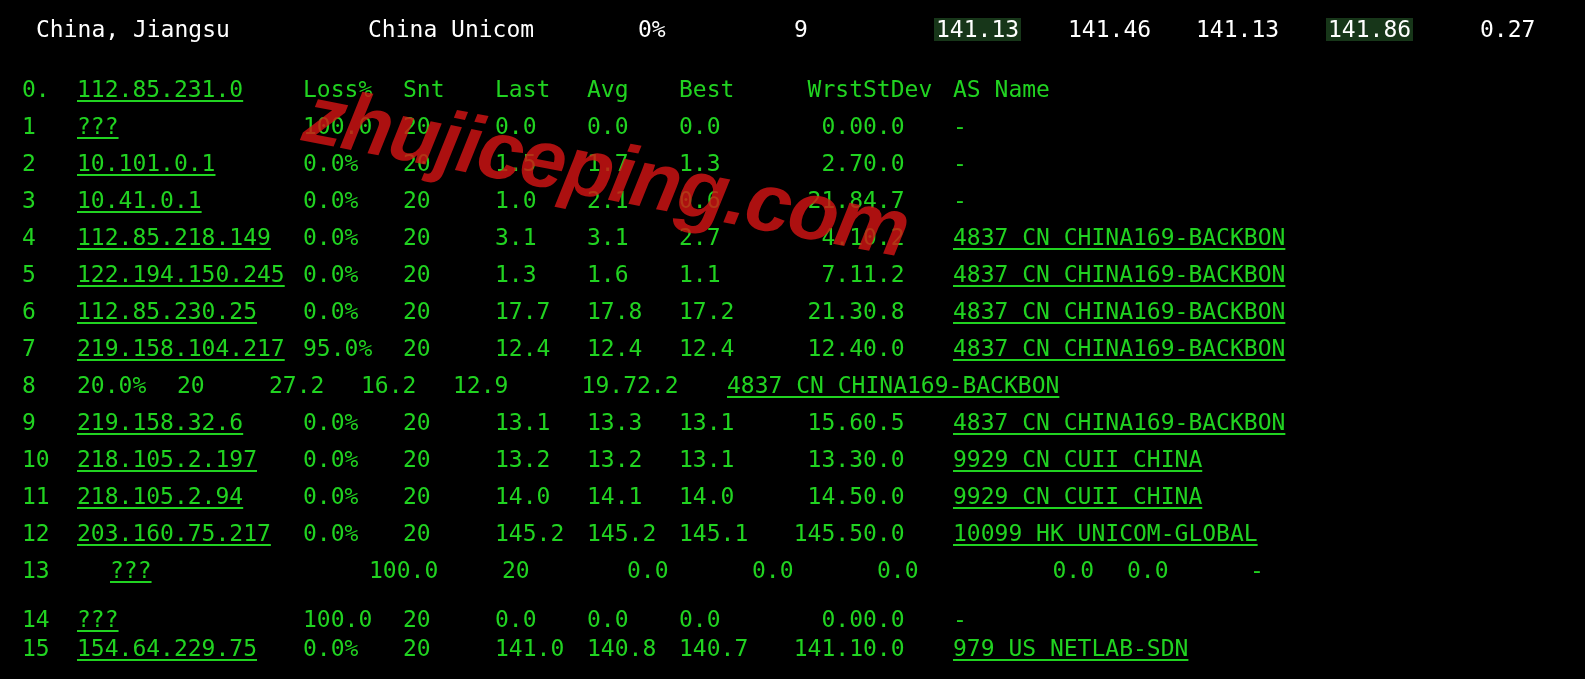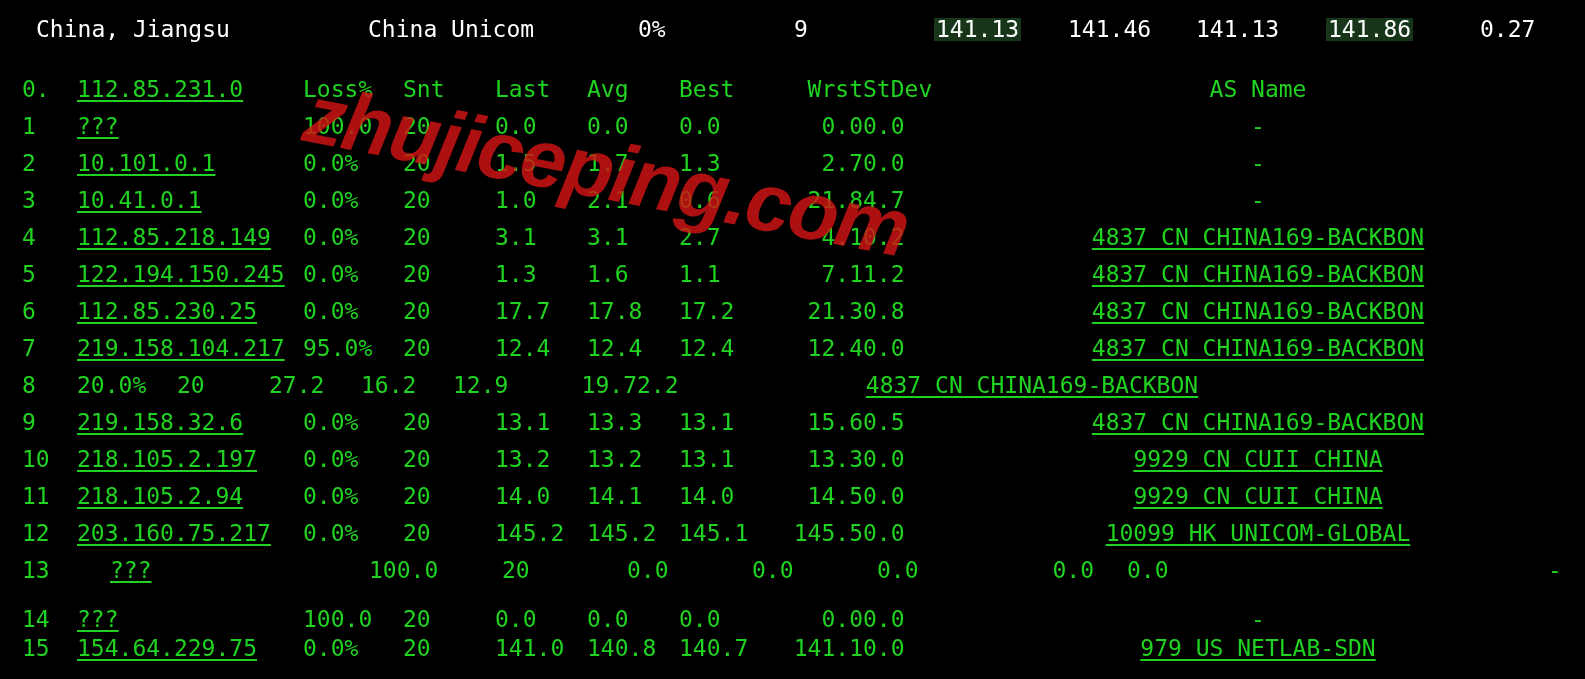--- a/index.html
+++ b/index.html
@@ -48,21 +48,21 @@
 
   .c-hop   { width: 55px;  text-align: left; }
   .c-host  { width: 226px; text-align: left; }
   .c-loss  { width: 100px; text-align: left; }
   .c-snt   { width: 92px;  text-align: left; }
   .c-last  { width: 92px;  text-align: left; }
   .c-avg   { width: 92px;  text-align: left; }
   .c-best  { width: 92px;  text-align: left; }
   .c-wrst  { width: 92px;  text-align: right; }
   .c-stdev { width: 90px;  text-align: left; }
-  .c-asname{ width: 610px; text-align: center; }
+  .c-asname{ width: 610px; text-align: left; }
 
   .ul {
     text-decoration: underline;
     text-decoration-thickness: 2px;
     text-underline-offset: 3px;
   }
 
   
   .watermark {
     position: absolute;

